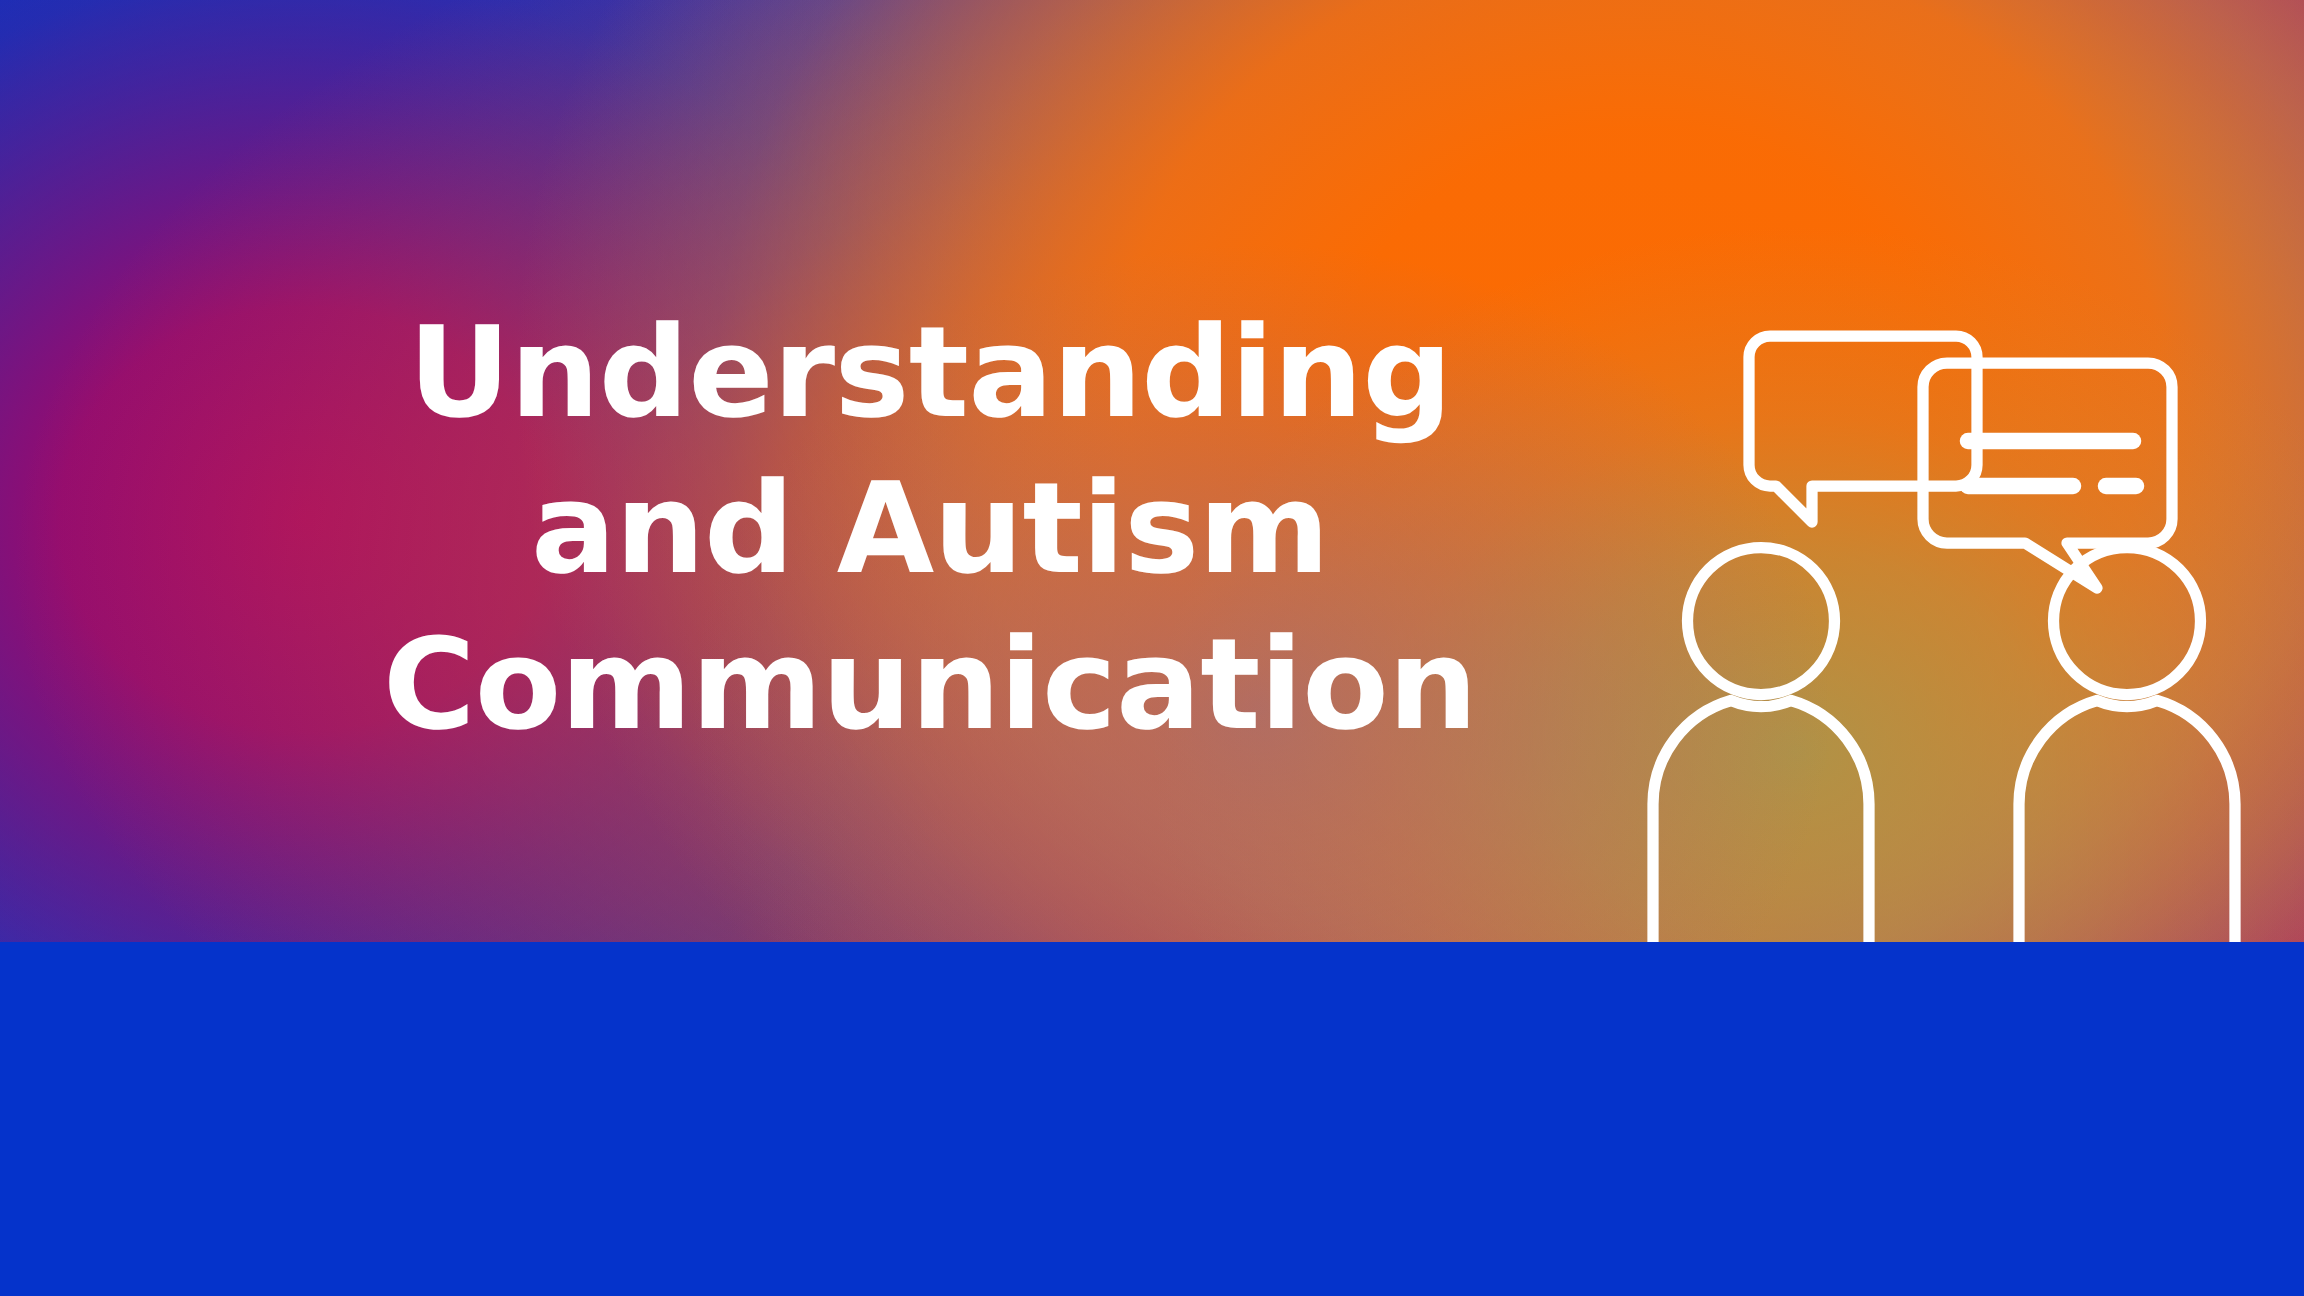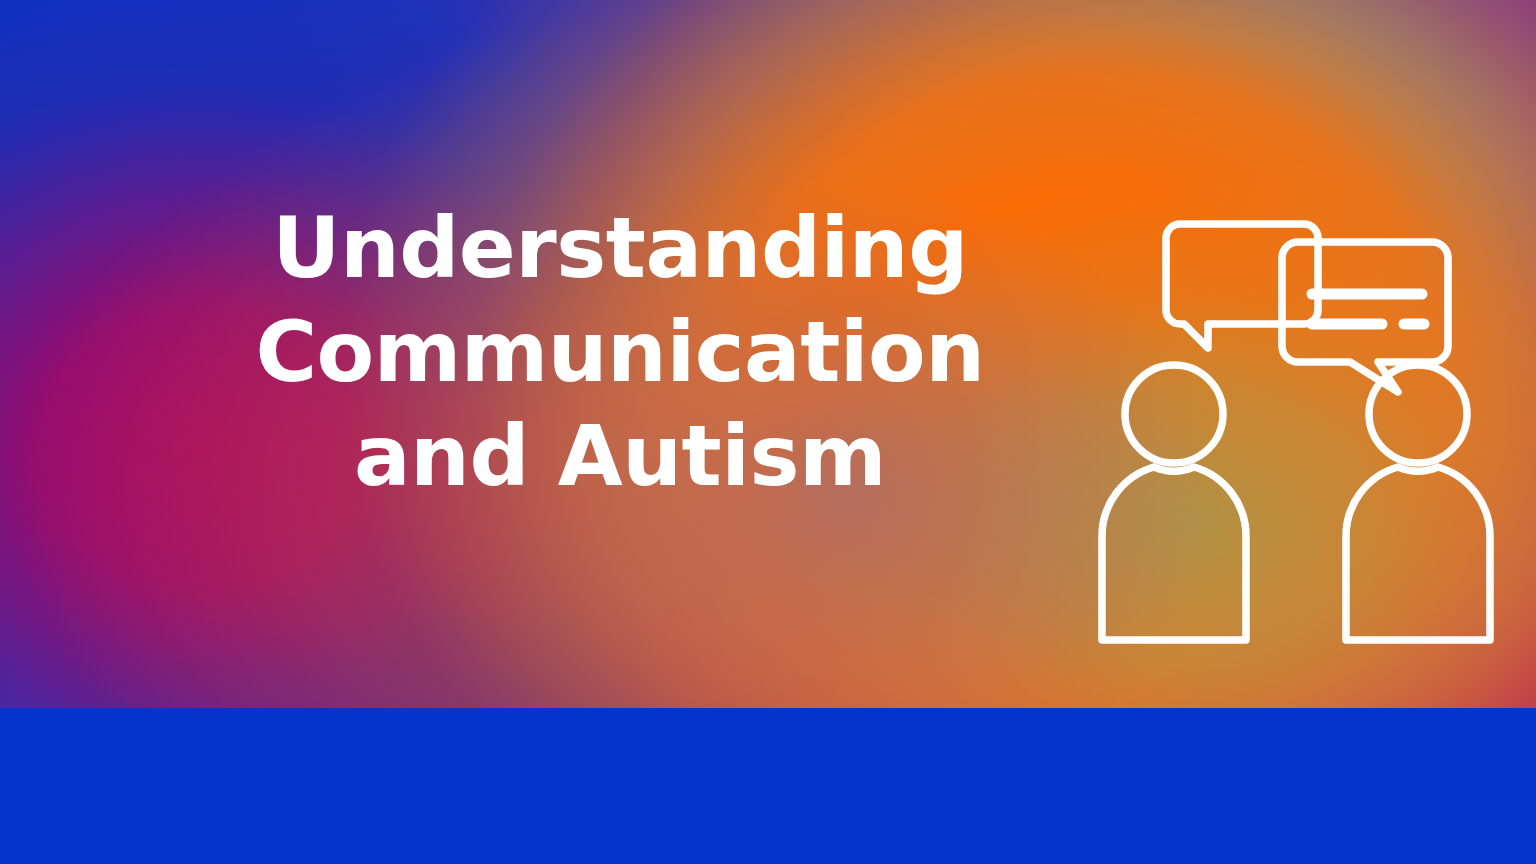--- a/index.html
+++ b/index.html
@@ -10,21 +10,21 @@
     height:864px;
     overflow:hidden;
     background:#0533CB;
     font-family:"Liberation Sans", sans-serif;
   }
 
   
   .slide {
     position:relative;
     width:1536px;
-    height:708px;
+    height:628px;
     overflow:hidden;
     isolation:isolate;
   }
 
   
   .bg-base {
     position:absolute;
     inset:0;
     background:
       linear-gradient(115deg,
@@ -172,22 +172,22 @@
   <div class="bg-blob blob-blue"></div>
   <div class="bg-blob blob-magenta"></div>
   <div class="bg-blob blob-cyan"></div>
   <div class="bg-blob blob-orange-wide"></div>
   <div class="bg-blob blob-orange"></div>
   <div class="bg-blob blob-olive"></div>
   <div class="bg-blob blob-haze"></div>
 
   <div class="title-block">
     <span class="title-line">Understanding</span>
+    <span class="title-line">and Autism</span>
     <span class="title-line">Communication</span>
-    <span class="title-line">and Autism</span>
   </div>
 
   <div class="illustration">
     <svg viewBox="0 0 436 452" fill="none" xmlns="http://www.w3.org/2000/svg" stroke="#FFFFFF" stroke-width="7.5" stroke-linecap="round" stroke-linejoin="round">
 
       <path d="M 92 18
                L 216 18
                A 14 14 0 0 1 230 32
                L 230 104
                A 14 14 0 0 1 216 118

